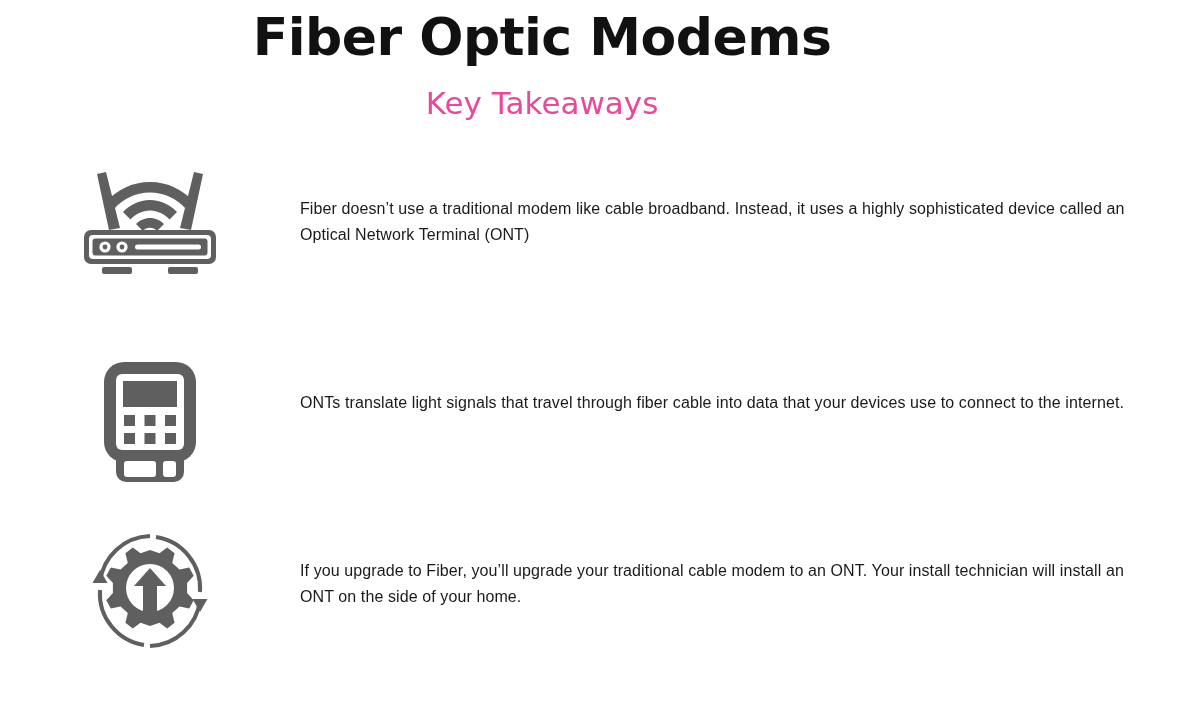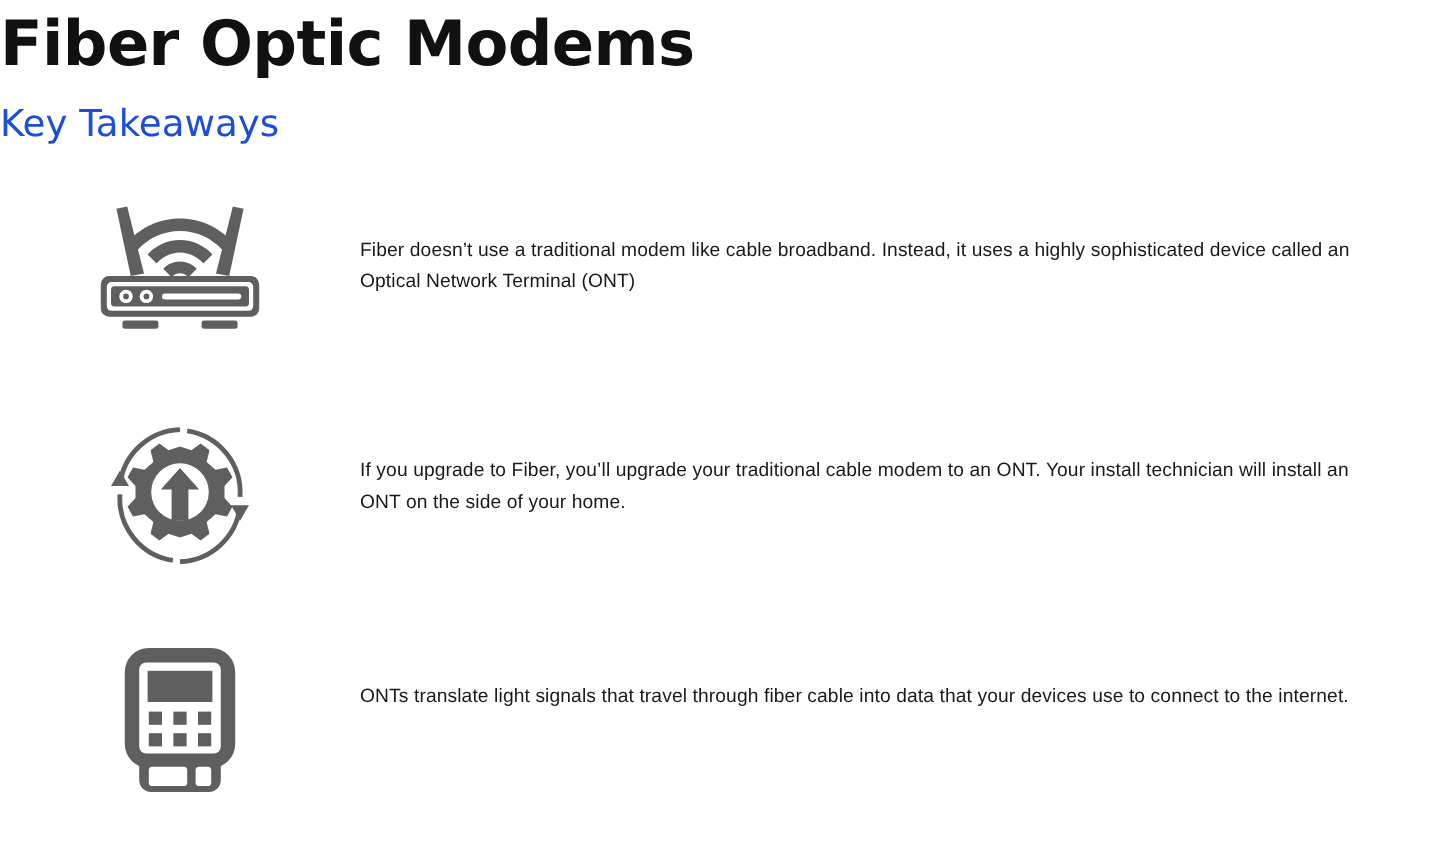--- a/index.html
+++ b/index.html
@@ -18,36 +18,37 @@
   .slide {
     width: 1200px;
     height: 703px;
     position: relative;
     background: #ffffff;
   }
 
   
   .header {
     width: 1084px;
+    text-align: center;
     padding-top: 8px;
   }
   .title {
     font-family: "DejaVu Sans", sans-serif;
     font-size: 52px;
     font-weight: 700;
     letter-spacing: -0.5px;
     color: #111111;
     line-height: 1.14;
     margin: 0;
   }
   .subtitle {
     font-family: "DejaVu Sans", sans-serif;
     font-size: 31px;
     font-weight: 400;
-    color: #1d4ed8;
+    color: #ec4899;
     line-height: 1.2;
     margin: 18px 0 0 0;
     letter-spacing: 0px;
   }
 
   
   .rows {
     position: absolute;
     left: 0;
     top: 160px;
@@ -126,20 +127,46 @@
           <circle cx="47" cy="79" r="2.4" fill="#5f5f5f"></circle>
 
           <rect x="60" y="76.5" width="66" height="5" rx="2.5" ry="2.5" fill="#ffffff"></rect>
 
           <rect x="27" y="99" width="30" height="7" rx="2" ry="2" fill="#5f5f5f"></rect>
           <rect x="93" y="99" width="30" height="7" rx="2" ry="2" fill="#5f5f5f"></rect>
         </svg>
       </div>
       <div class="text-cell">
         <p>Fiber doesn’t use a traditional modem like cable broadband. Instead, it uses a highly sophisticated device called an Optical Network Terminal (ONT)</p>
+      </div>
+    </div>
+
+    <div class="row row-2">
+      <div class="icon-cell">
+        <svg width="104" height="126" viewBox="0 0 104 126">
+
+          <rect x="6" y="2" width="92" height="100" rx="20" ry="20" fill="#5f5f5f"></rect>
+          <rect x="18" y="14" width="68" height="76" rx="6" ry="6" fill="#ffffff"></rect>
+
+          <rect x="25" y="21" width="54" height="26" fill="#5f5f5f"></rect>
+
+          <rect x="26" y="55" width="11" height="11" fill="#5f5f5f"></rect>
+          <rect x="46.5" y="55" width="11" height="11" fill="#5f5f5f"></rect>
+          <rect x="67" y="55" width="11" height="11" fill="#5f5f5f"></rect>
+          <rect x="26" y="73" width="11" height="11" fill="#5f5f5f"></rect>
+          <rect x="46.5" y="73" width="11" height="11" fill="#5f5f5f"></rect>
+          <rect x="67" y="73" width="11" height="11" fill="#5f5f5f"></rect>
+
+          <path d="M18 98 H86 V112 a10 10 0 0 1 -10 10 H28 a10 10 0 0 1 -10 -10 Z" fill="#5f5f5f"></path>
+          <rect x="26" y="101" width="32" height="16" rx="3" ry="3" fill="#ffffff"></rect>
+          <rect x="65" y="101" width="13" height="16" rx="3" ry="3" fill="#ffffff"></rect>
+        </svg>
+      </div>
+      <div class="text-cell">
+        <p>ONTs translate light signals that travel through fiber cable into data that your devices use to connect to the internet.</p>
       </div>
     </div>
 
     <div class="row row-3">
       <div class="icon-cell">
         <svg width="136" height="126" viewBox="0 0 136 126">
           <g fill="none" stroke="#5f5f5f" stroke-width="4">
 
             <path d="M18 54 A52 52 0 0 1 68 8"></path>
 
@@ -164,40 +191,14 @@
           <circle cx="68" cy="60" r="24" fill="#ffffff"></circle>
 
           <path d="M68 40 L84 58 L75 58 L75 84 L61 84 L61 58 L52 58 Z" fill="#5f5f5f"></path>
         </svg>
       </div>
       <div class="text-cell">
         <p>If you upgrade to Fiber, you’ll upgrade your traditional cable modem to an ONT. Your install technician will install an ONT on the side of your home.</p>
       </div>
     </div>
 
-    <div class="row row-2">
-      <div class="icon-cell">
-        <svg width="104" height="126" viewBox="0 0 104 126">
-
-          <rect x="6" y="2" width="92" height="100" rx="20" ry="20" fill="#5f5f5f"></rect>
-          <rect x="18" y="14" width="68" height="76" rx="6" ry="6" fill="#ffffff"></rect>
-
-          <rect x="25" y="21" width="54" height="26" fill="#5f5f5f"></rect>
-
-          <rect x="26" y="55" width="11" height="11" fill="#5f5f5f"></rect>
-          <rect x="46.5" y="55" width="11" height="11" fill="#5f5f5f"></rect>
-          <rect x="67" y="55" width="11" height="11" fill="#5f5f5f"></rect>
-          <rect x="26" y="73" width="11" height="11" fill="#5f5f5f"></rect>
-          <rect x="46.5" y="73" width="11" height="11" fill="#5f5f5f"></rect>
-          <rect x="67" y="73" width="11" height="11" fill="#5f5f5f"></rect>
-
-          <path d="M18 98 H86 V112 a10 10 0 0 1 -10 10 H28 a10 10 0 0 1 -10 -10 Z" fill="#5f5f5f"></path>
-          <rect x="26" y="101" width="32" height="16" rx="3" ry="3" fill="#ffffff"></rect>
-          <rect x="65" y="101" width="13" height="16" rx="3" ry="3" fill="#ffffff"></rect>
-        </svg>
-      </div>
-      <div class="text-cell">
-        <p>ONTs translate light signals that travel through fiber cable into data that your devices use to connect to the internet.</p>
-      </div>
-    </div>
-
   </div>
 </div>
 
 </body></html>

